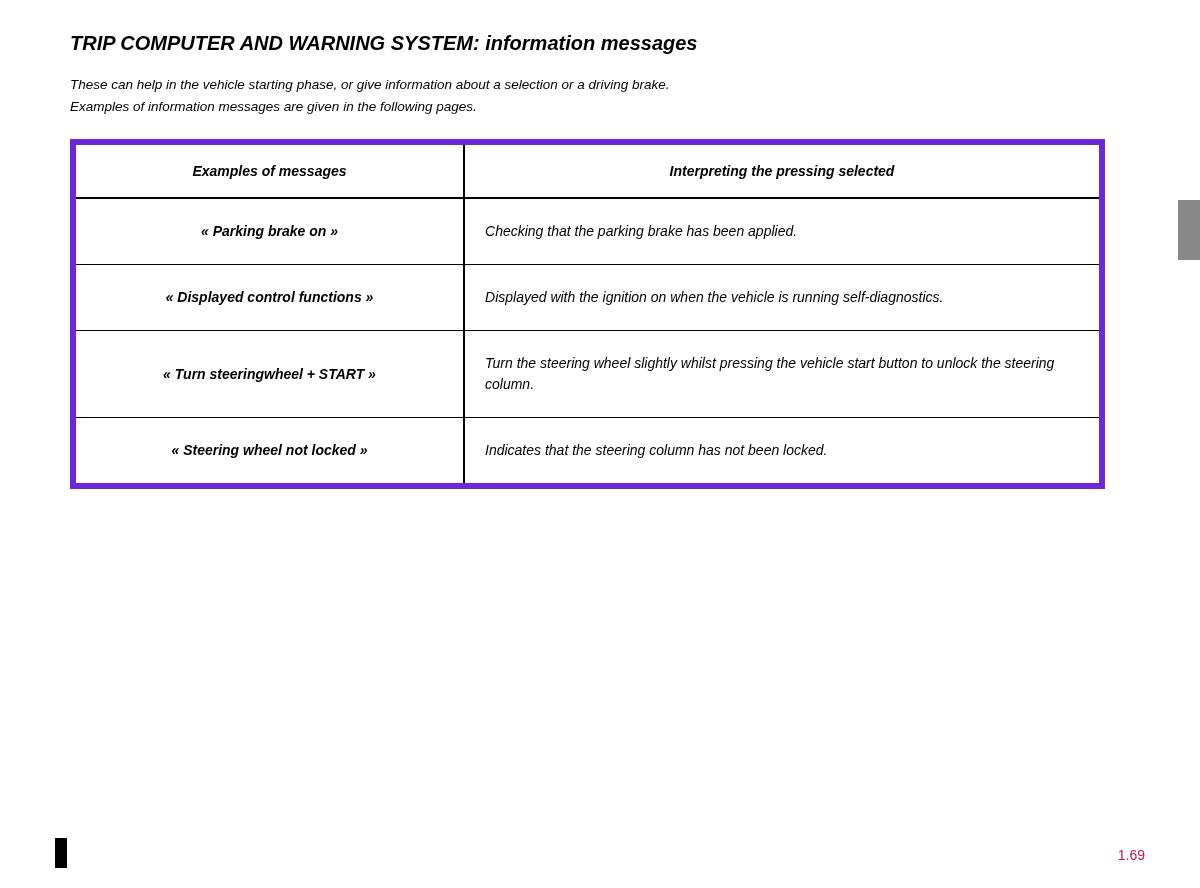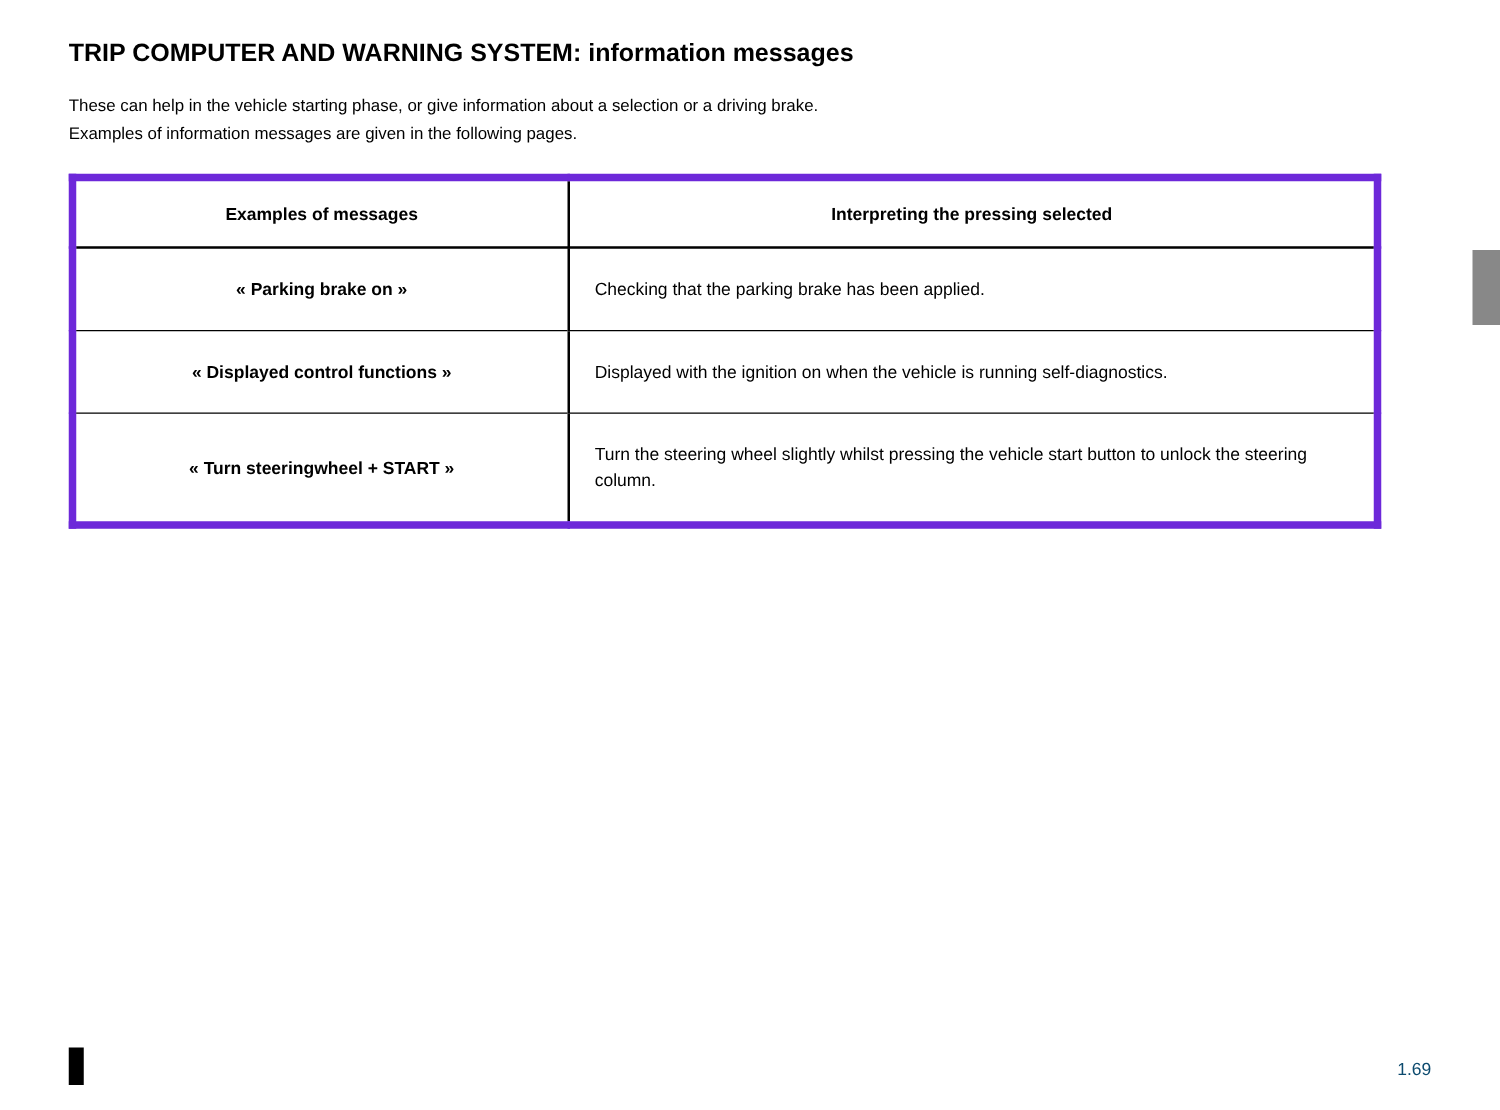--- a/index.html
+++ b/index.html
@@ -13,22 +13,23 @@
       height: 888px;
       background: #ffffff;
       font-family: Arial, sans-serif;
       font-size: 14px;
       color: #000000;
       position: relative;
       overflow: hidden;
     }
 
     .page-content {
-      padding: 30px 55px 30px 55px;
+      padding: 30px 55px 30px 70px;
       max-width: 1160px;
+      font-style: italic;
     }
 
     .page-title {
       font-size: 20px;
       font-weight: bold;
       margin-bottom: 18px;
       line-height: 1.3;
     }
 
     .intro-text {
@@ -82,21 +83,21 @@
       width: 22px;
       height: 60px;
       background: #888888;
     }
 
     .page-number {
       position: absolute;
       bottom: 25px;
       right: 55px;
       font-size: 14px;
-      color: #0c4a6e;
+      color: #be185d;
     }
 
     .bottom-bar {
       position: absolute;
       bottom: 20px;
       left: 55px;
       width: 12px;
       height: 30px;
       background: #000;
     }
@@ -123,20 +124,24 @@
           <td>Checking that the parking brake has been applied.</td>
         </tr>
         <tr>
           <td>« Displayed control functions »</td>
           <td>Displayed with the ignition on when the vehicle is running self-diagnostics.</td>
         </tr>
         <tr>
           <td>« Turn steeringwheel + START »</td>
           <td>Turn the steering wheel slightly whilst pressing the vehicle start button to unlock the steering column.</td>
         </tr>
+        <tr>
+          <td>« Steering wheel not locked »</td>
+          <td>Indicates that the steering column has not been locked.</td>
+        </tr>
       </tbody>
   </table>
 </div>
 
 <div class="right-tab"></div>
 
 <div class="bottom-bar"></div>
 
 <div class="page-number">1.69</div>
 

